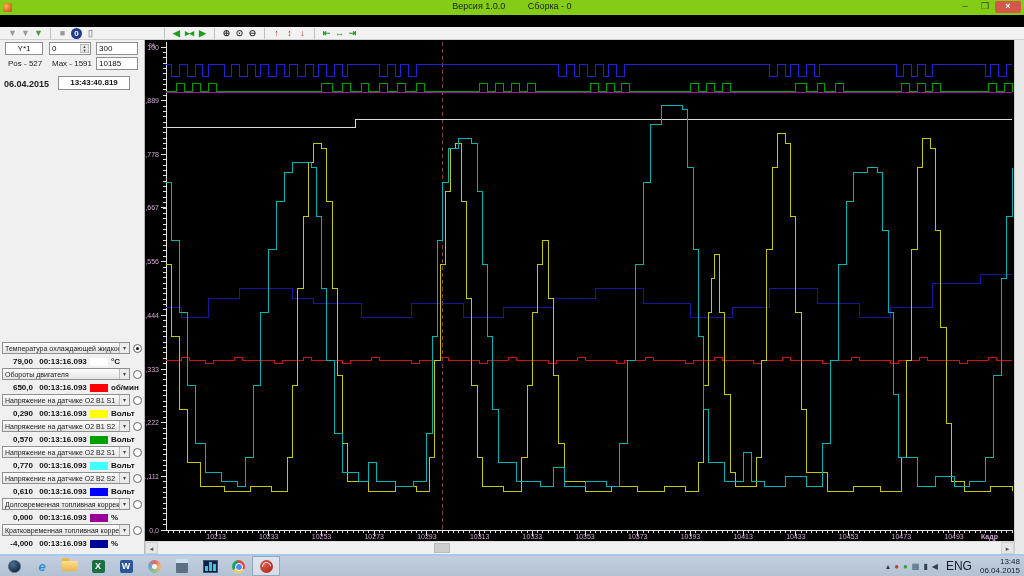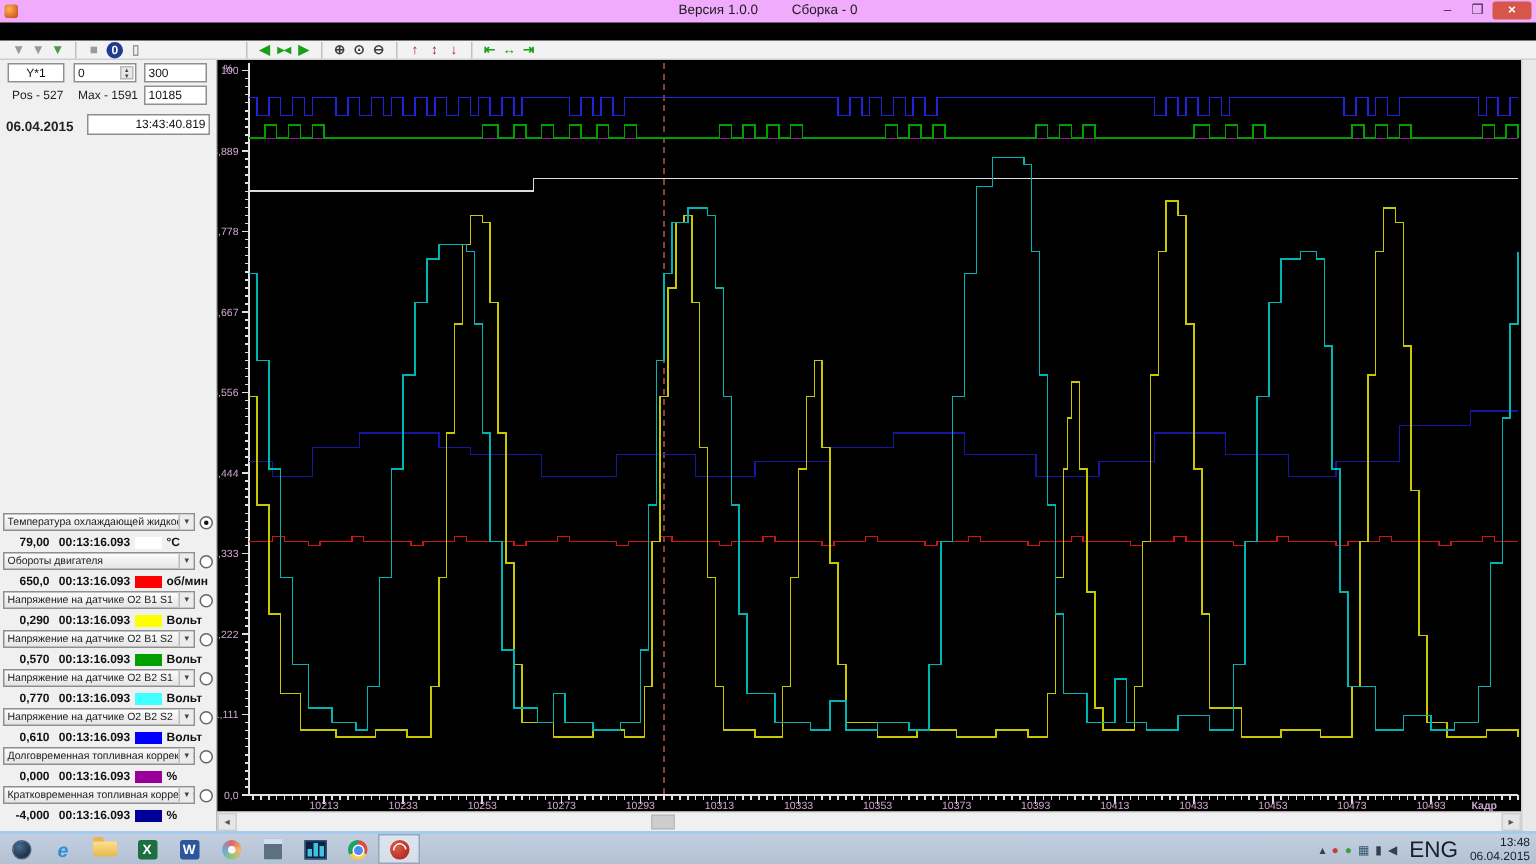--- a/index.html
+++ b/index.html
@@ -1,20 +1,20 @@
 <!DOCTYPE html>
 <html><head>
 <meta charset="utf-8">
 <style>
   * { margin:0; padding:0; box-sizing:border-box; font-family:"Liberation Sans",sans-serif; }
   body { background:#444; }
   .screen { position:relative; width:1024px; height:576px; background:#000; overflow:hidden; }
 
   
-  .titlebar { position:absolute; left:0; top:0; width:1024px; height:15px; background:#f0abfc; }
+  .titlebar { position:absolute; left:0; top:0; width:1024px; height:15px; background:#84cc16; }
   .app-icon { position:absolute; left:3px; top:3px; width:9px; height:9px; border-radius:2px;
               background:radial-gradient(circle at 35% 35%, #ffb24d, #c4401a); }
   .title-center { position:absolute; left:0; right:0; top:1px; text-align:center; font-size:9px; color:#1c1c1c; }
   .title-center span { margin:0 10px; }
   .win-controls { position:absolute; right:3px; top:1px; display:flex; height:12px; }
   .win-btn { width:20px; text-align:center; font-size:9px; line-height:11px; color:#333; }
   .win-close { width:26px; background:#d4574a; border-radius:2px; color:#fff; font-weight:bold; }
 
   
   .menubar { position:absolute; left:0; top:15px; width:1024px; height:12px; background:#f2f2f2;
@@ -83,21 +83,21 @@
   .appchart i { display:block; width:3px; background:#3fc1e0; }
   .chrome { width:13px; height:13px; border-radius:50%;
             background:conic-gradient(#dd4b39 0 33%, #ffcd42 33% 66%, #1da462 66% 100%); position:relative; }
   .chrome::after { content:""; position:absolute; left:3.5px; top:3.5px; width:6px; height:6px;
                    border-radius:50%; background:#4c8bf5; border:1px solid #fff; }
   .redapp { width:13px; height:13px; border-radius:50%; background:radial-gradient(circle at 35% 35%, #e05a4a, #a21f14); position:relative; }
   .redapp::after { content:""; position:absolute; left:2px; top:2px; width:7px; height:7px; border-radius:50%;
                    border:1.5px solid rgba(255,255,255,.9); border-color:#fff transparent transparent #fff; transform:rotate(40deg); }
   .tray { margin-left:auto; display:flex; align-items:center; gap:4px; padding-right:4px; }
   .tray-ic { font-size:8px; line-height:9px; }
-  .tray-lang { font-size:15px; color:#16202e; margin:0 4px; }
+  .tray-lang { font-size:12px; color:#16202e; margin:0 4px; }
   .clock { text-align:right; font-size:8px; line-height:9px; color:#16202e; }
 </style>
 </head>
 <body>
 
 <div class="screen">
 
   <div class="titlebar">
     <span class="app-icon"></span>
     <div class="title-center">
@@ -144,21 +144,21 @@
     <div class="field" style="left:5px;top:2px;width:38px;height:13px;text-align:center">Y*1</div>
     <div class="field" style="left:49px;top:2px;width:42px;height:13px">
       <span>0</span>
       <span class="spin">▲<br>▼</span>
     </div>
     <div class="field" style="left:96px;top:2px;width:42px;height:13px">300</div>
     <span class="lbl" style="left:8px;top:19px">Pos - 527</span>
     <span class="lbl" style="left:52px;top:19px">Max - 1591</span>
     <div class="field" style="left:96px;top:17px;width:42px;height:13px">10185</div>
     <span class="lbl" style="left:4px;top:39px;font-size:9px;font-weight:bold">06.04.2015</span>
-    <div class="field" style="left:58px;top:36px;width:82px;height:14px;text-align:right;font-weight:normal;line-height:12px">13:43:40.819</div>
+    <div class="field" style="left:58px;top:36px;width:72px;height:14px;text-align:center;font-weight:bold;line-height:12px">13:43:40.819</div>
     <div class="params" id="params">
         <div class="param">
           <div class="combo">
             <span>Температура охлаждающей жидкости</span>
             <span class="combo-a">▾</span>
           </div>
           <span class="radio sel"></span>
           <div class="pval">
             <b class="pv">79,00</b>
             <b class="pt">00:13:16.093</b>

